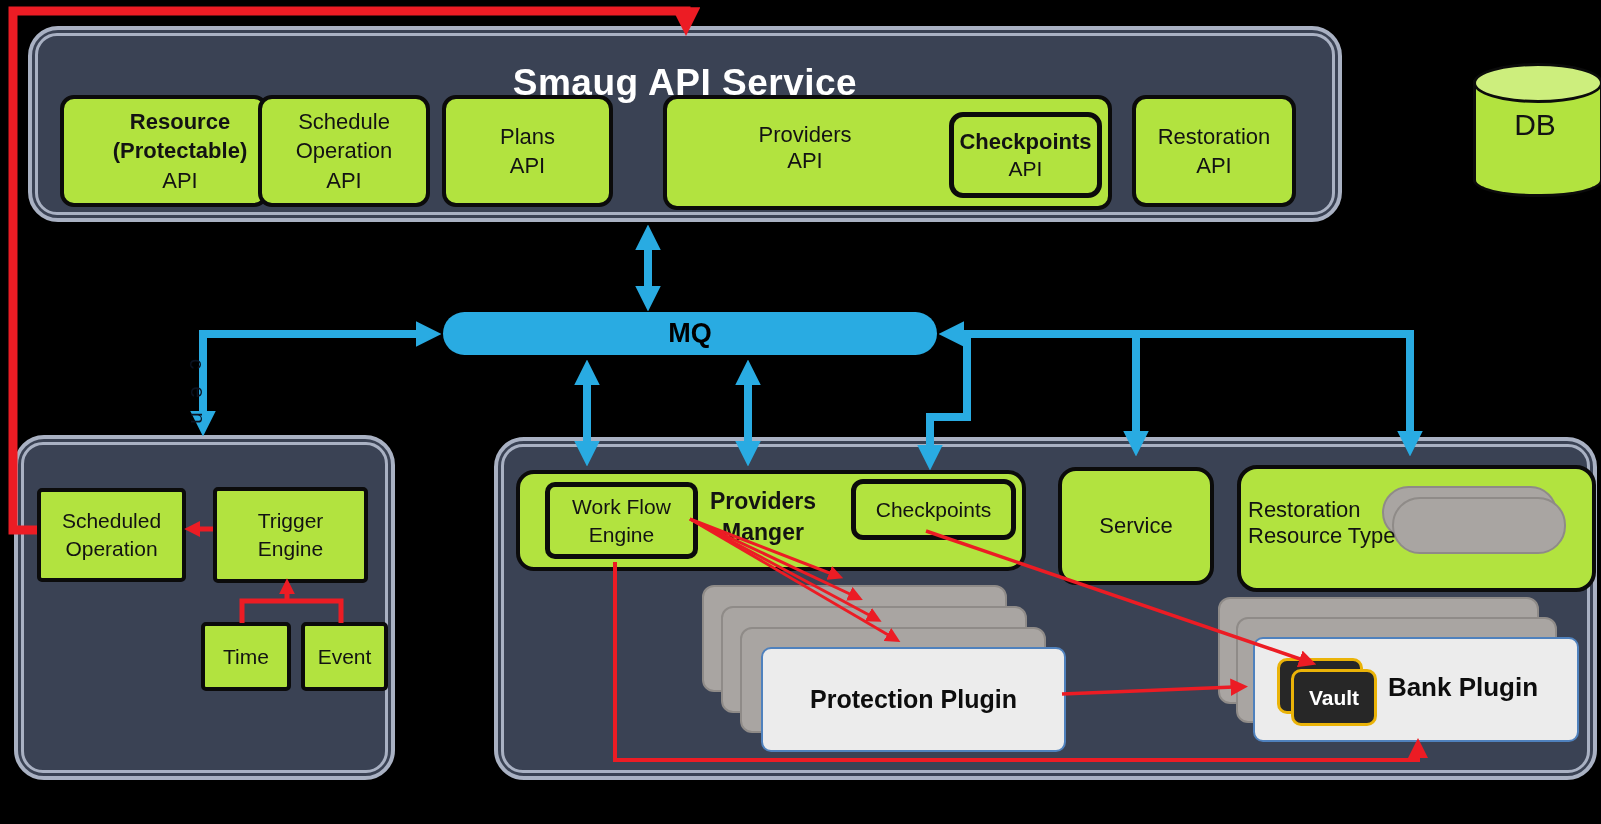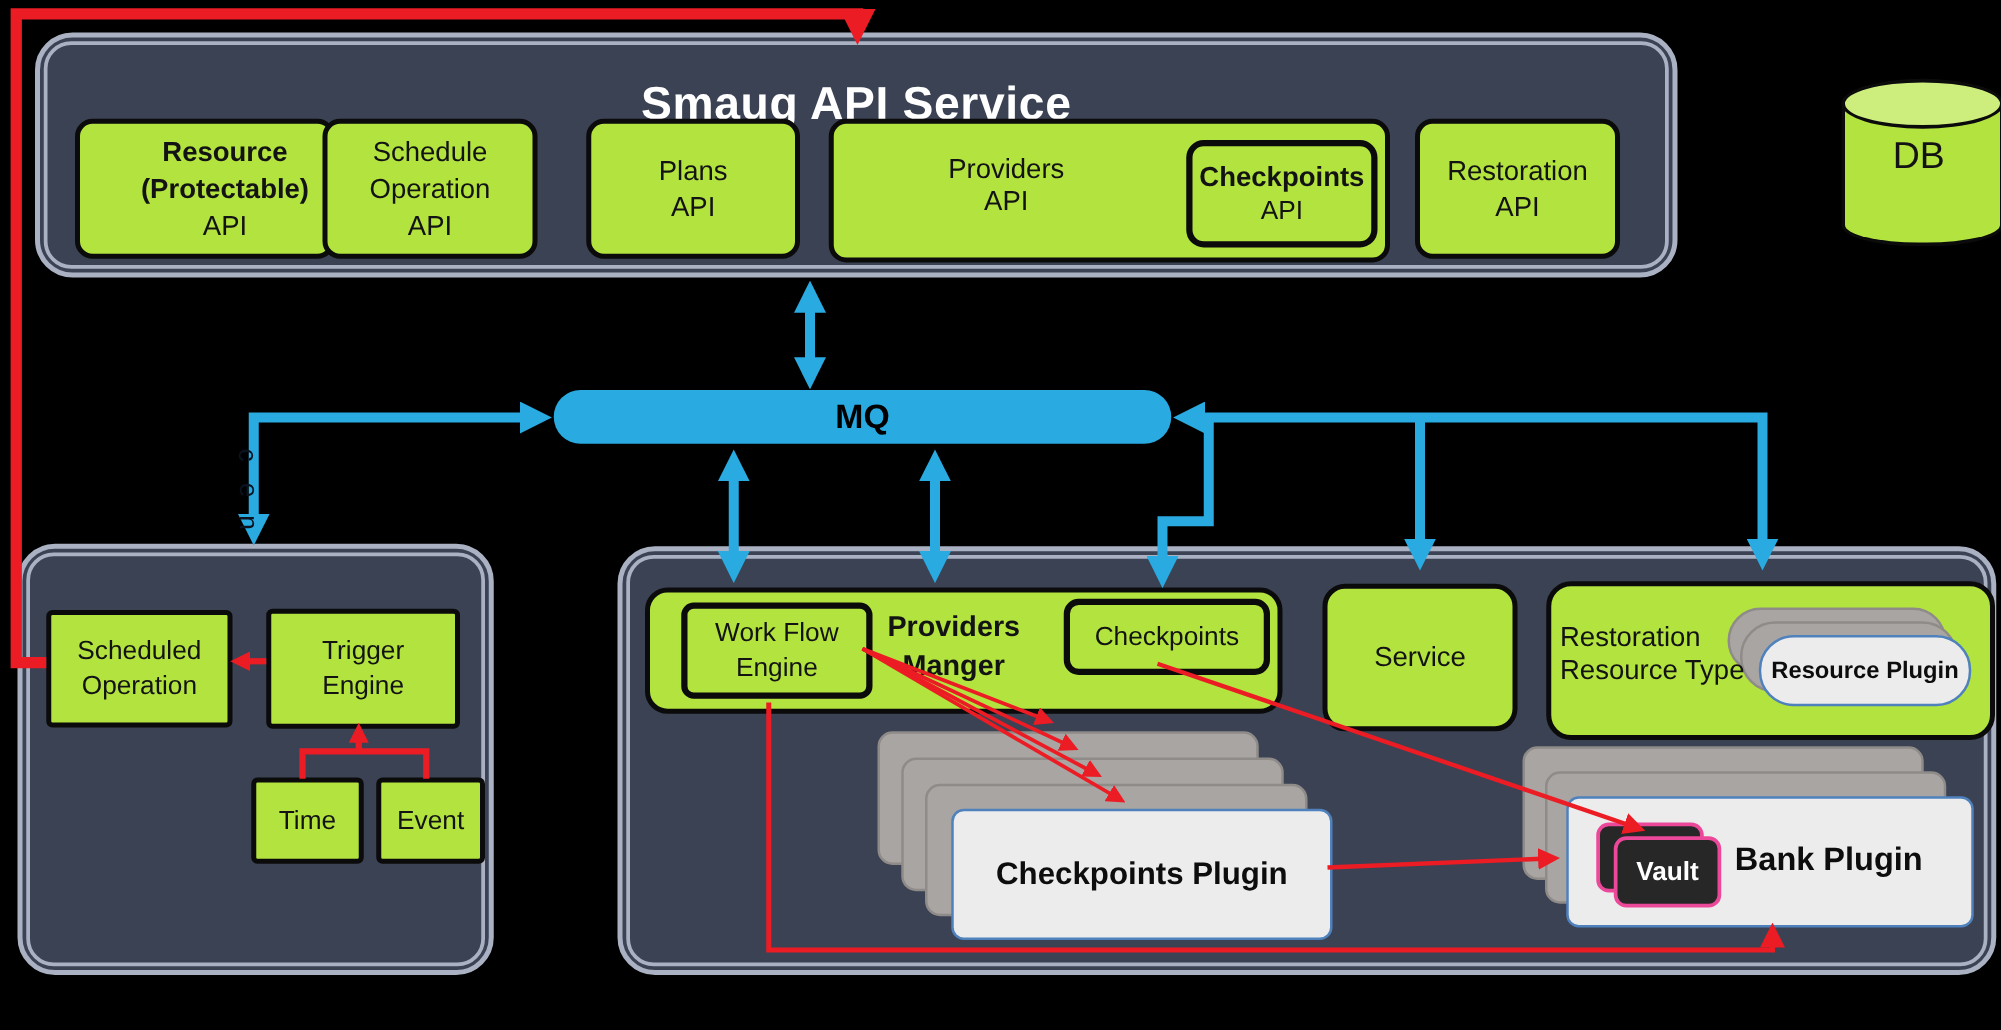--- a/index.html
+++ b/index.html
@@ -27,21 +27,21 @@
   .mq{position:absolute;left:443px;top:312px;width:494px;height:43px;background:#29abe2;
       border-radius:24px;display:flex;align-items:center;justify-content:center;
       color:#000000;font-size:27px;font-weight:bold;z-index:5;}
   
   .dbbody{position:absolute;left:1473px;top:80px;width:124px;height:114px;background:#b2e33f;
           border:3px solid #0b0b0b;border-top:none;border-radius:0 0 62px 62px / 0 0 17px 17px;z-index:3;}
   .dbtop{position:absolute;left:1473px;top:63px;width:124px;height:34px;background:#cdee7d;
          border:3px solid #0b0b0b;border-radius:50%;z-index:4;}
   .dblabel{position:absolute;left:1473px;top:108px;width:124px;text-align:center;
            font-size:30px;color:#131313;z-index:5;}
-  .vault{position:absolute;background:#272727;border:3px solid #ec4899;border-radius:10px;z-index:5;text-align:center;}
+  .vault{position:absolute;background:#272727;border:3px solid #eab308;border-radius:10px;z-index:5;text-align:center;}
   .vault.front{display:flex;align-items:center;justify-content:center;color:#fff;
                font-weight:bold;font-size:21px;z-index:6;}
   svg.overlay{position:absolute;left:0;top:0;z-index:10;pointer-events:none;}
   .hletter{position:absolute;z-index:11;color:#0b1220;font-size:21px;transform:rotate(90deg);}
   .small{font-size:21px;}
 </style>
 </head>
 <body>
 
 <div class="stage">
@@ -64,21 +64,21 @@
     <div class="b">(Protectable)</div>
     <div>API</div>
   </div>
 
   <div class="gbox" style="left:258px;top:95px;width:164px;height:104px;">
     <div>Schedule</div>
     <div>Operation</div>
     <div>API</div>
   </div>
 
-  <div class="gbox" style="left:469px;top:95px;width:163px;height:104px;">
+  <div class="gbox" style="left:442px;top:95px;width:163px;height:104px;">
     <div>Plans</div>
     <div>API</div>
   </div>
 
   <div class="gbox" style="left:663px;top:95px;width:441px;height:107px;"></div>
   <div class="labeltxt" style="left:680px;top:106px;width:250px;height:84px;font-size:22px;">
     <div class="b">Providers</div>
     <div>API</div>
   </div>
   <div class="gbox thickb" style="left:949px;top:112px;width:143px;height:76px;line-height:1.25;">
@@ -131,29 +131,26 @@
     <div>Service</div>
   </div>
 
   <div class="gbox" style="left:1237px;top:465px;width:351px;height:119px;border-radius:20px;"></div>
   <div class="labeltxt" style="left:1248px;top:488px;width:150px;height:70px;align-items:flex-start;text-align:left;">
     <div class="b" style="font-size:22px;">Restoration</div>
     <div style="font-size:22px;">Resource Type</div>
   </div>
   <div class="graycard pill" style="left:1382px;top:486px;width:171px;height:49px;"></div>
   <div class="graycard pill" style="left:1392px;top:497px;width:170px;height:53px;"></div>
-  <div class="whitecard pill" style="left:1407px;top:508px;width:166px;height:53px;font-weight:bold;font-size:19px;">
-    <span>Resource Plugin</span>
-  </div>
 
   <div class="graycard" style="left:702px;top:585px;width:301px;height:103px;"></div>
   <div class="graycard" style="left:721px;top:606px;width:302px;height:103px;"></div>
   <div class="graycard" style="left:740px;top:627px;width:302px;height:102px;"></div>
   <div class="whitecard" style="left:761px;top:647px;width:301px;height:101px;font-weight:bold;font-size:25px;">
-    <span>Checkpoints Plugin</span>
+    <span>Protection Plugin</span>
   </div>
 
   <div class="graycard" style="left:1218px;top:597px;width:317px;height:103px;"></div>
   <div class="graycard" style="left:1236px;top:617px;width:317px;height:102px;"></div>
   <div class="whitecard" style="left:1253px;top:637px;width:322px;height:101px;"></div>
   <div class="vault" style="left:1277px;top:658px;width:80px;height:50px;"></div>
   <div class="vault front" style="left:1291px;top:669px;width:80px;height:51px;">
     <span>Vault</span>
   </div>
   <div class="labeltxt" style="left:1378px;top:637px;width:170px;height:101px;font-weight:bold;font-size:26px;color:#0d0d0d;z-index:6;">

